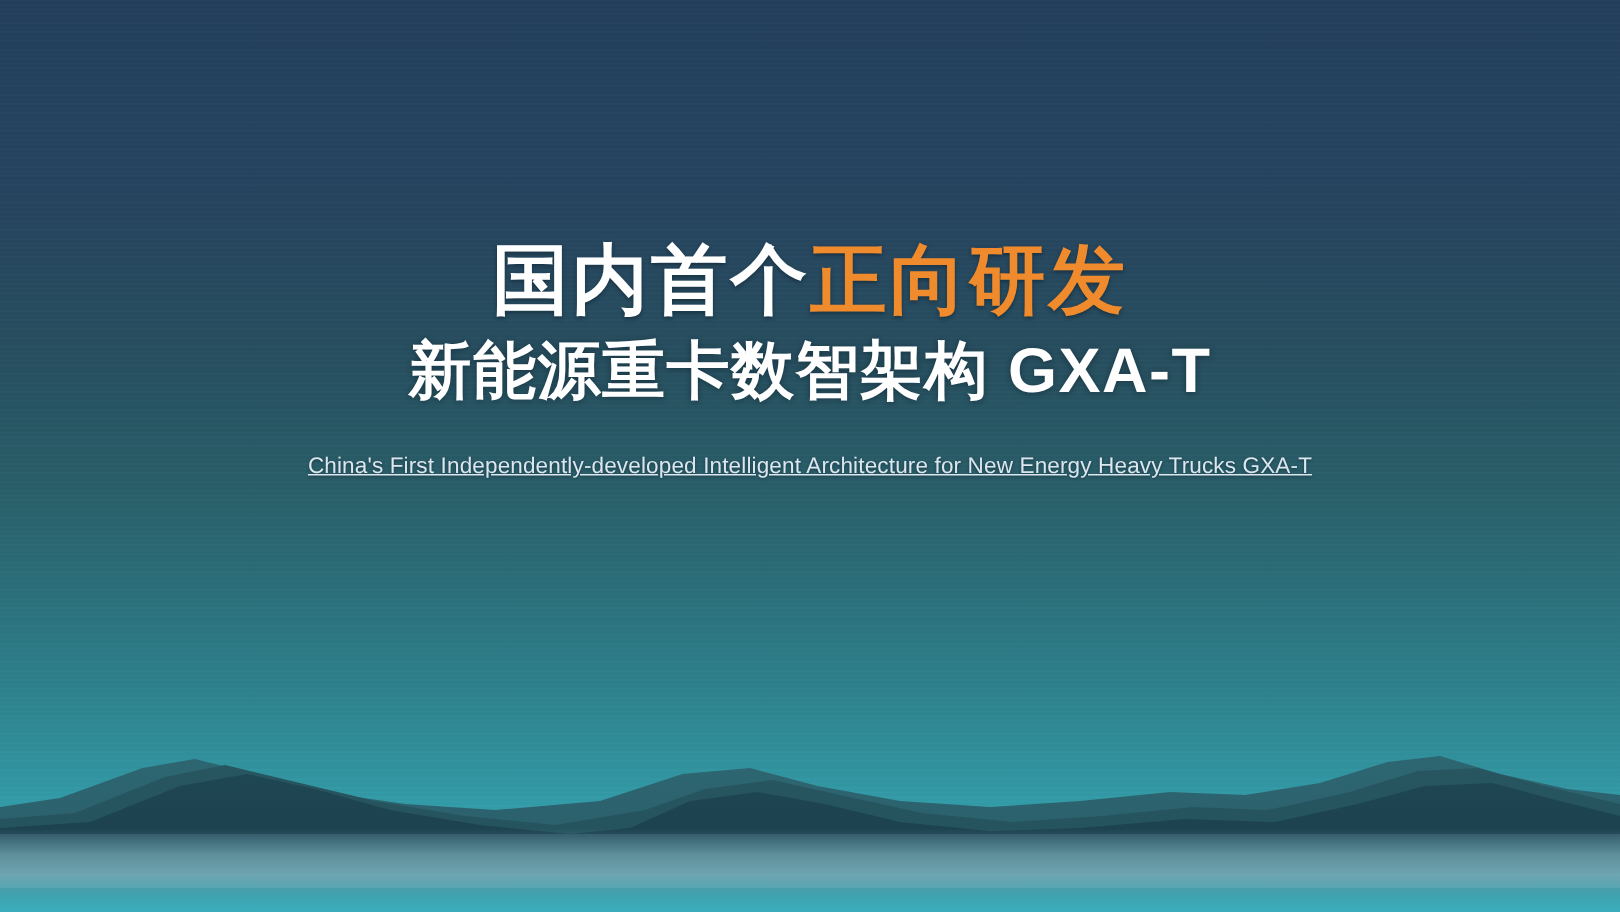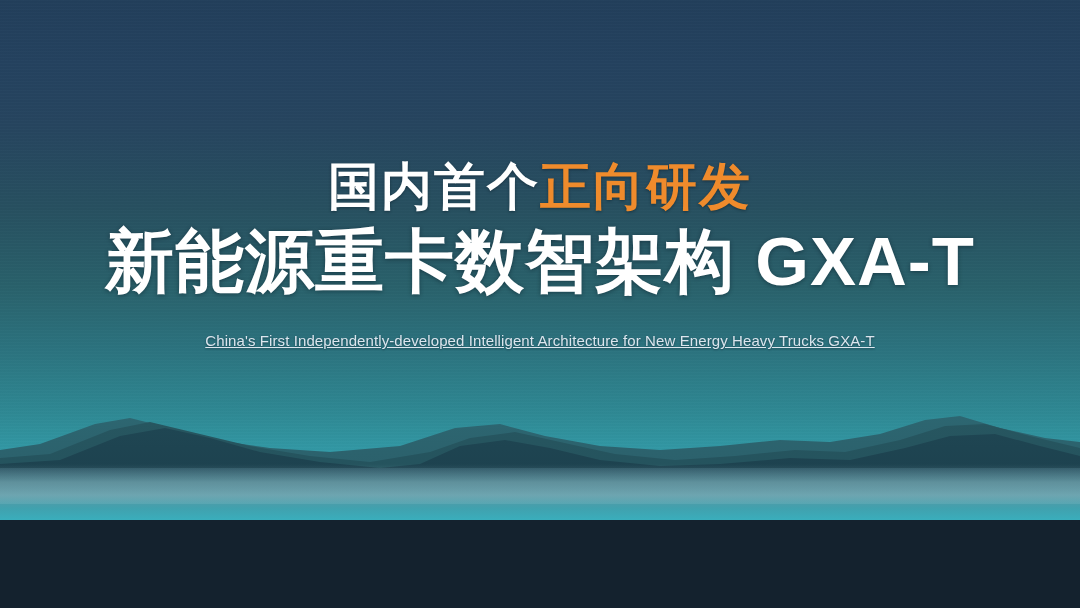--- a/index.html
+++ b/index.html
@@ -7,21 +7,21 @@
     padding: 0;
     background: #14222e;
   }
   body {
     font-family: "Liberation Sans", "DejaVu Sans", sans-serif;
   }
 
   #slide {
     position: relative;
     width: 1080px;
-    height: 520px;
+    height: 608px;
     overflow: hidden;
     background: linear-gradient(
       to bottom,
       #223f5b 0%,
       #24425f 12%,
       #26455f 24%,
       #275060 40%,
       #29616b 55%,
       #2c7480 68%,
       #2f8a95 80%,
@@ -74,21 +74,21 @@
     text-shadow: 0 1px 3px rgba(6,20,32,0.45);
     white-space: nowrap;
   }
   .headline-1 .accent {
     color: #ef8b2c;
   }
 
   .headline-2 {
     margin: 0;
     padding-top: 8px;
-    font-size: 69px;
+    font-size: 42px;
     font-weight: 700;
     line-height: 1.12;
     letter-spacing: 1px;
     color: #ffffff;
     text-shadow: 0 1px 4px rgba(6,20,32,0.45);
     white-space: nowrap;
   }
   .headline-2 .code {
     letter-spacing: 1px;
   }

